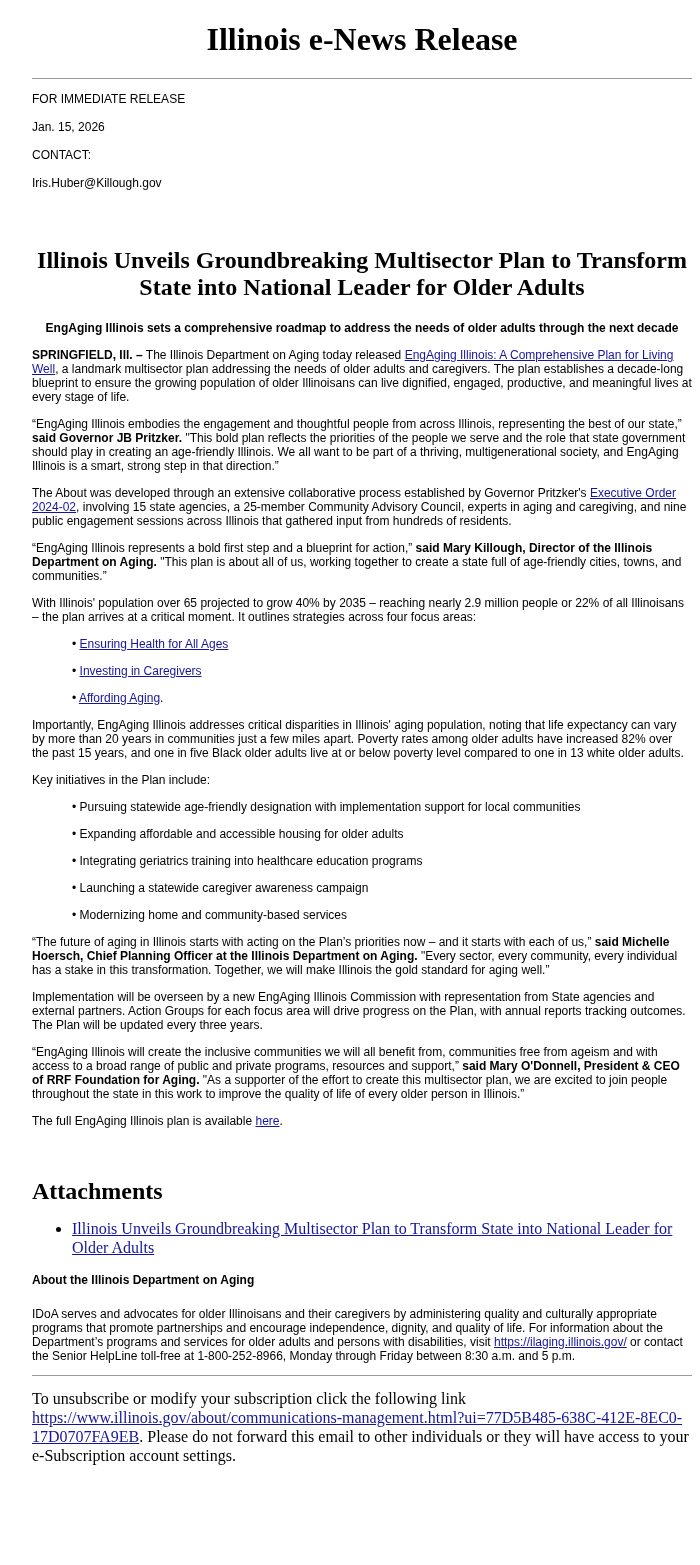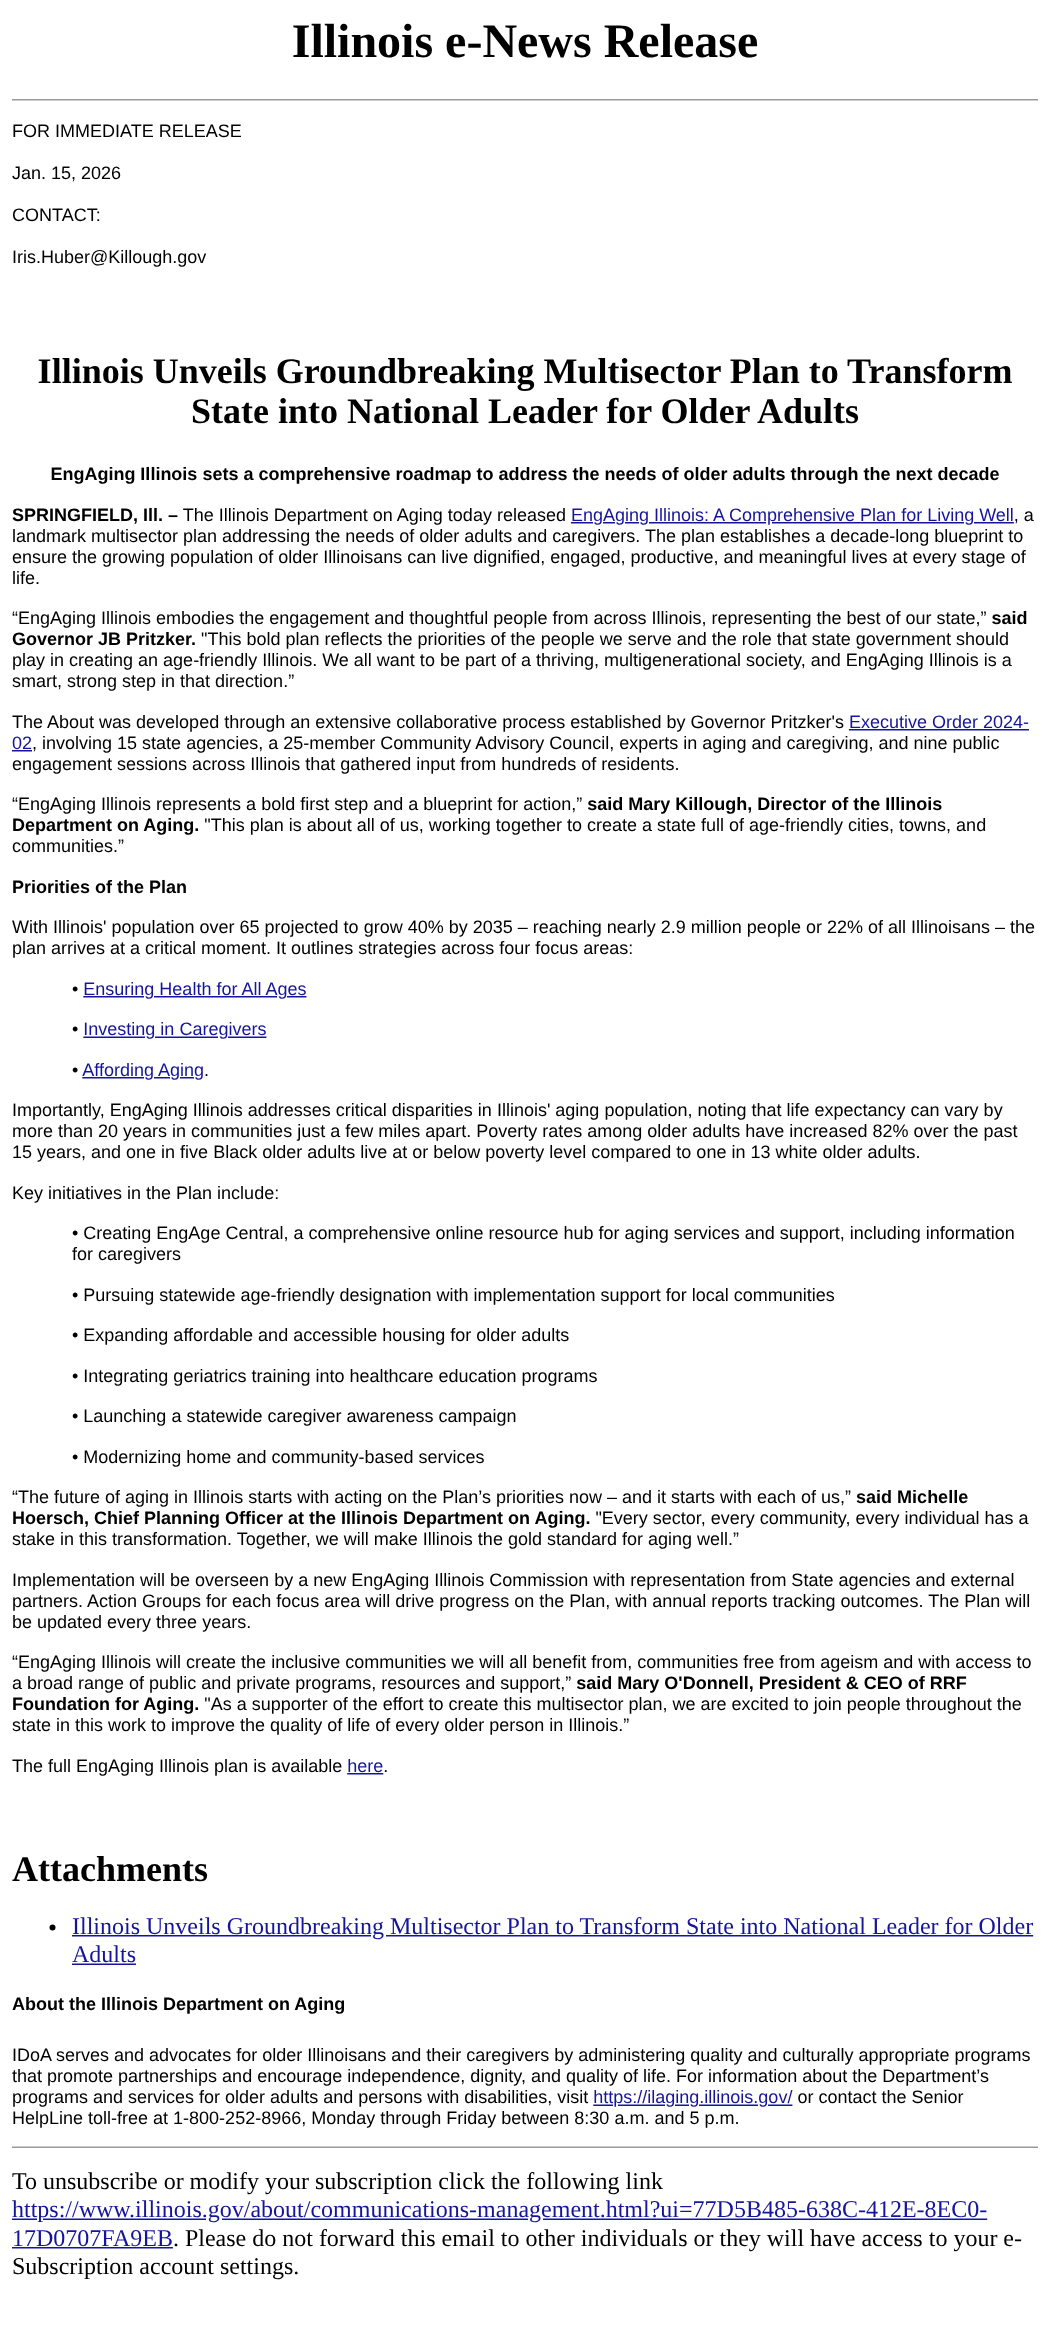--- a/index.html
+++ b/index.html
@@ -1,21 +1,21 @@
 <!DOCTYPE html>
 <html><head>
   <meta charset="utf-8">
   <style>
     html, body { margin: 0; padding: 0; background: #ffffff; }
     body {
       width: 700px;
       font-family: "Liberation Sans", sans-serif;
       color: #000000;
     }
-    .wrap { padding: 0 8px; }
+    .wrap { padding: 12px 8px; margin-left: 24px; }
     a { color: #1a0dab; color: #15159c; text-decoration: underline; }
     .masthead {
       font-family: "Liberation Serif", serif;
       font-weight: bold;
       font-size: 32px;
       text-align: center;
       margin: 0;
       padding-top: 8px;
       line-height: 38px;
     }
@@ -128,36 +128,34 @@
     </p>
 
     <p>
       <span>The About was developed through an extensive collaborative process established by Governor Pritzker's </span><a href="#">Executive Order 2024-02</a><span>, involving 15 state agencies, a 25-member Community Advisory Council, experts in aging and caregiving, and nine public engagement sessions across Illinois that gathered input from hundreds of residents.</span>
     </p>
 
     <p>
       <span>“EngAging Illinois represents a bold first step and a blueprint for action,” </span><b>said Mary Killough, Director of the Illinois Department on Aging.</b><span> "This plan is about all of us, working together to create a state full of age-friendly cities, towns, and communities.”</span>
     </p>
 
-    <p class="section-title">Priorities of the Plan</p>
 
     <p>With Illinois' population over 65 projected to grow 40% by 2035 – reaching nearly 2.9 million people or 22% of all Illinoisans – the plan arrives at a critical moment. It outlines strategies across four focus areas:</p>
 
     <ul class="bullets">
       <li><span>• </span><a href="#">Ensuring Health for All Ages</a><span></span></li>
       <li><span>• </span><a href="#">Investing in Caregivers</a><span></span></li>
       <li><span>• </span><a href="#">Affording Aging</a><span>.</span></li>
     </ul>
 
     <p>Importantly, EngAging Illinois addresses critical disparities in Illinois' aging population, noting that life expectancy can vary by more than 20 years in communities just a few miles apart. Poverty rates among older adults have increased 82% over the past 15 years, and one in five Black older adults live at or below poverty level compared to one in 13 white older adults.</p>
 
     <p>Key initiatives in the Plan include:</p>
 
     <ul class="bullets">
-      <li>• Creating EngAge Central, a comprehensive online resource hub for aging services and support, including information for caregivers</li>
       <li>• Pursuing statewide age-friendly designation with implementation support for local communities</li>
       <li>• Expanding affordable and accessible housing for older adults</li>
       <li>• Integrating geriatrics training into healthcare education programs</li>
       <li>• Launching a statewide caregiver awareness campaign</li>
       <li>• Modernizing home and community-based services</li>
     </ul>
 
     <p>
       <span>“The future of aging in Illinois starts with acting on the Plan’s priorities now – and it starts with each of us,” </span><b>said Michelle Hoersch, Chief Planning Officer at the Illinois Department on Aging.</b><span> "Every sector, every community, every individual has a stake in this transformation. Together, we will make Illinois the gold standard for aging well.”</span>
     </p>

